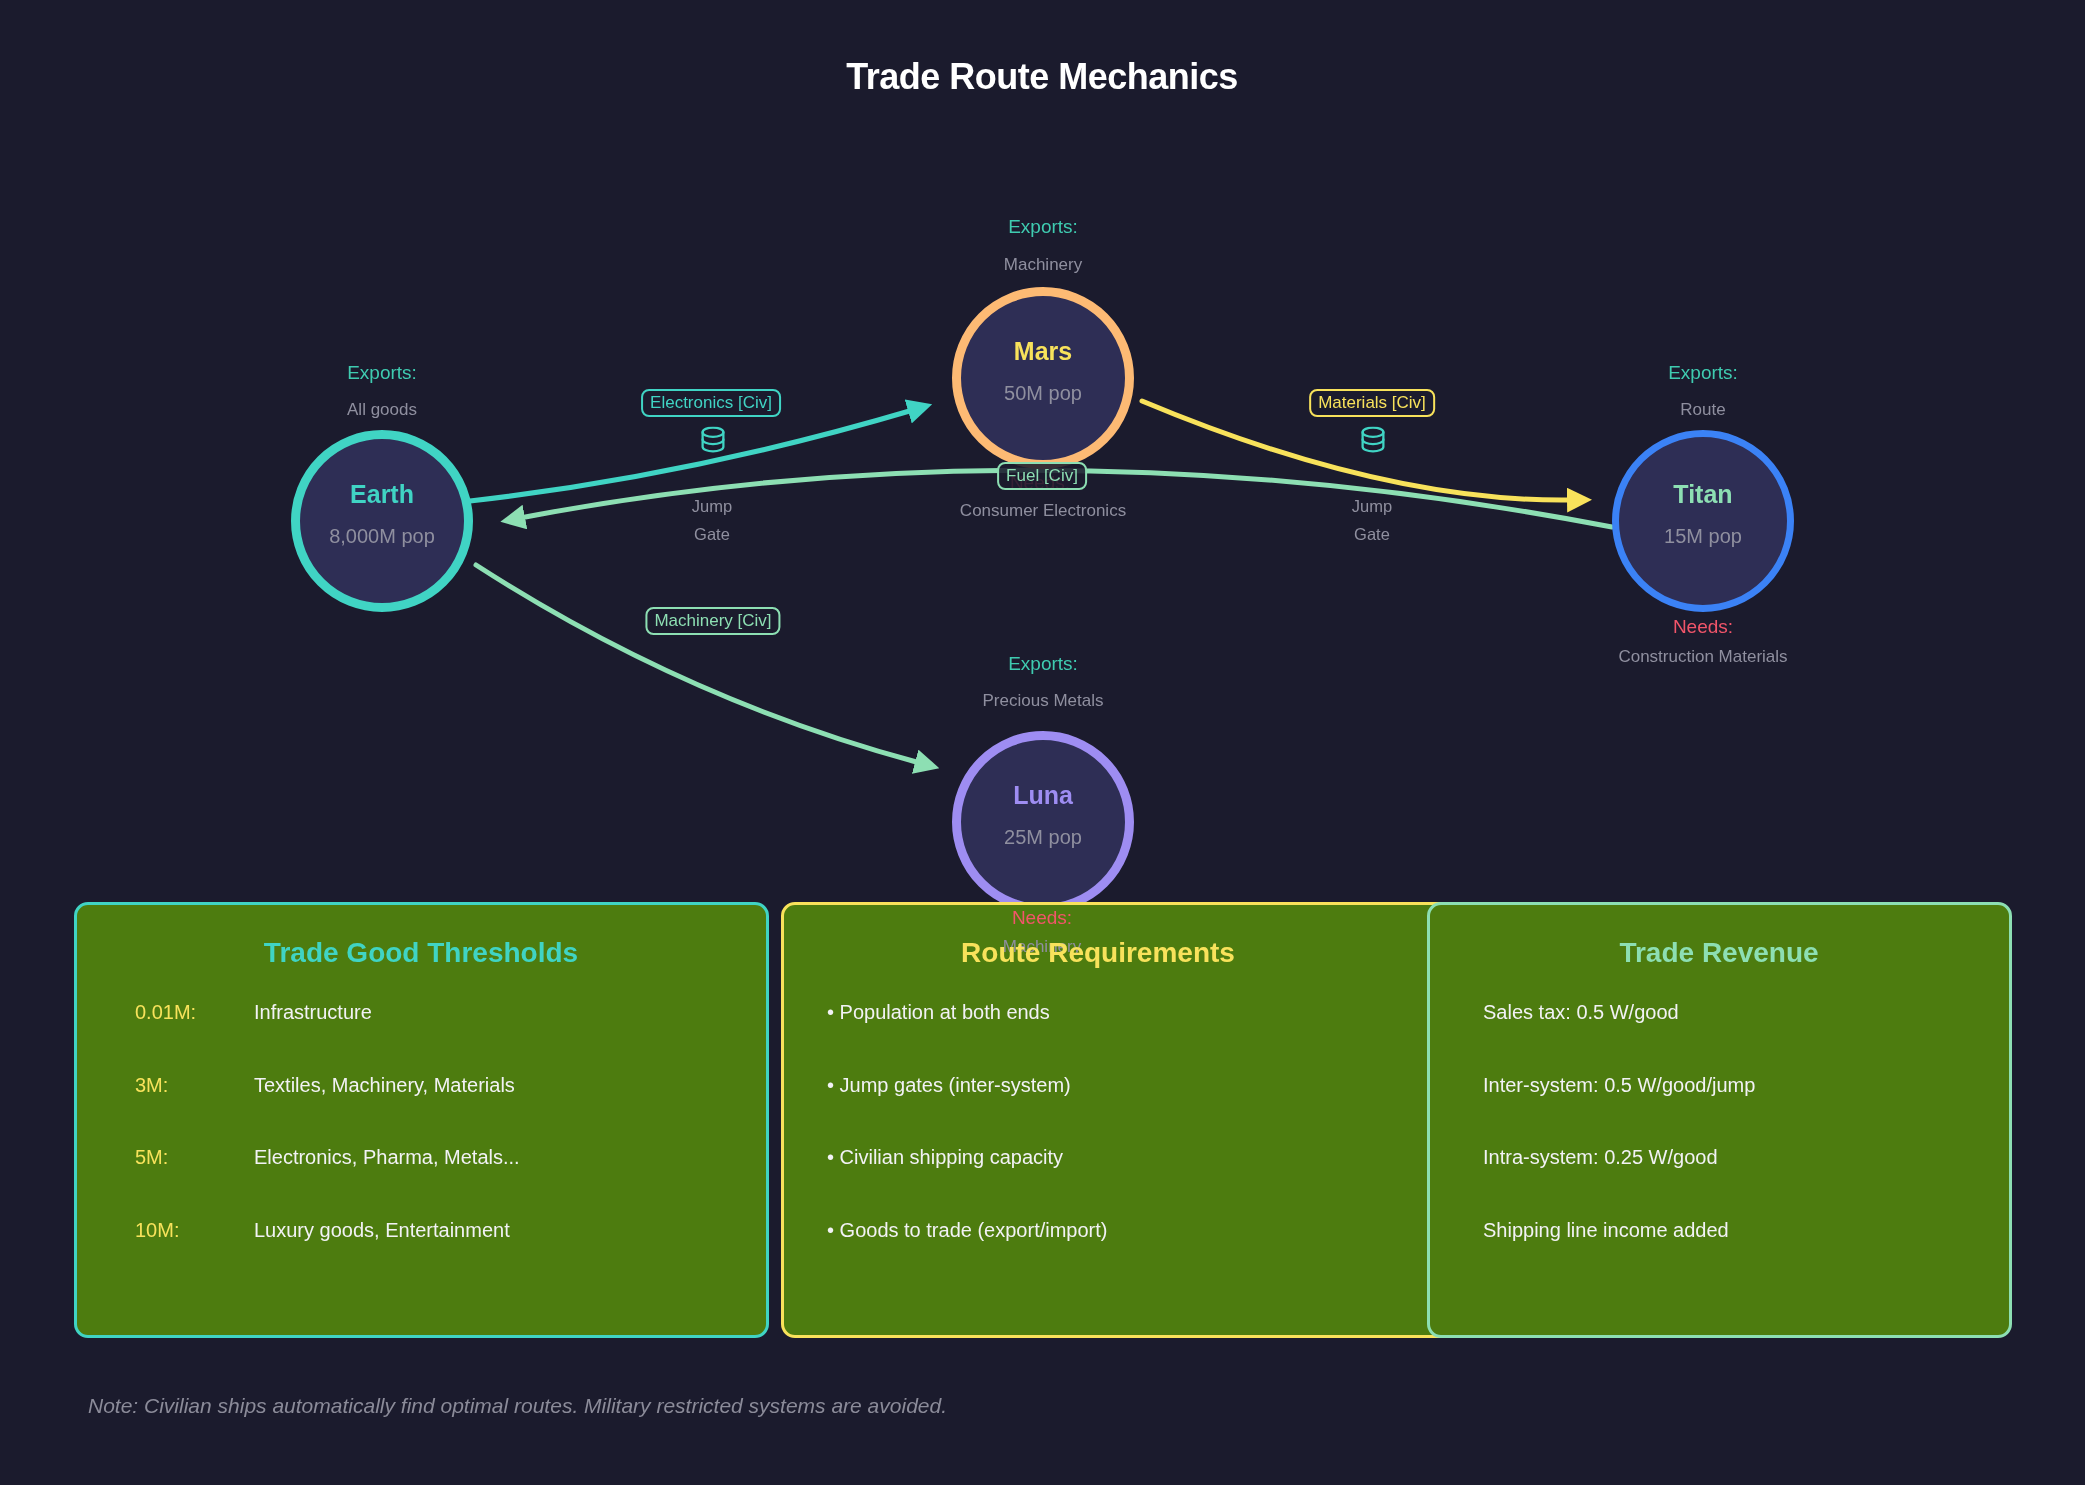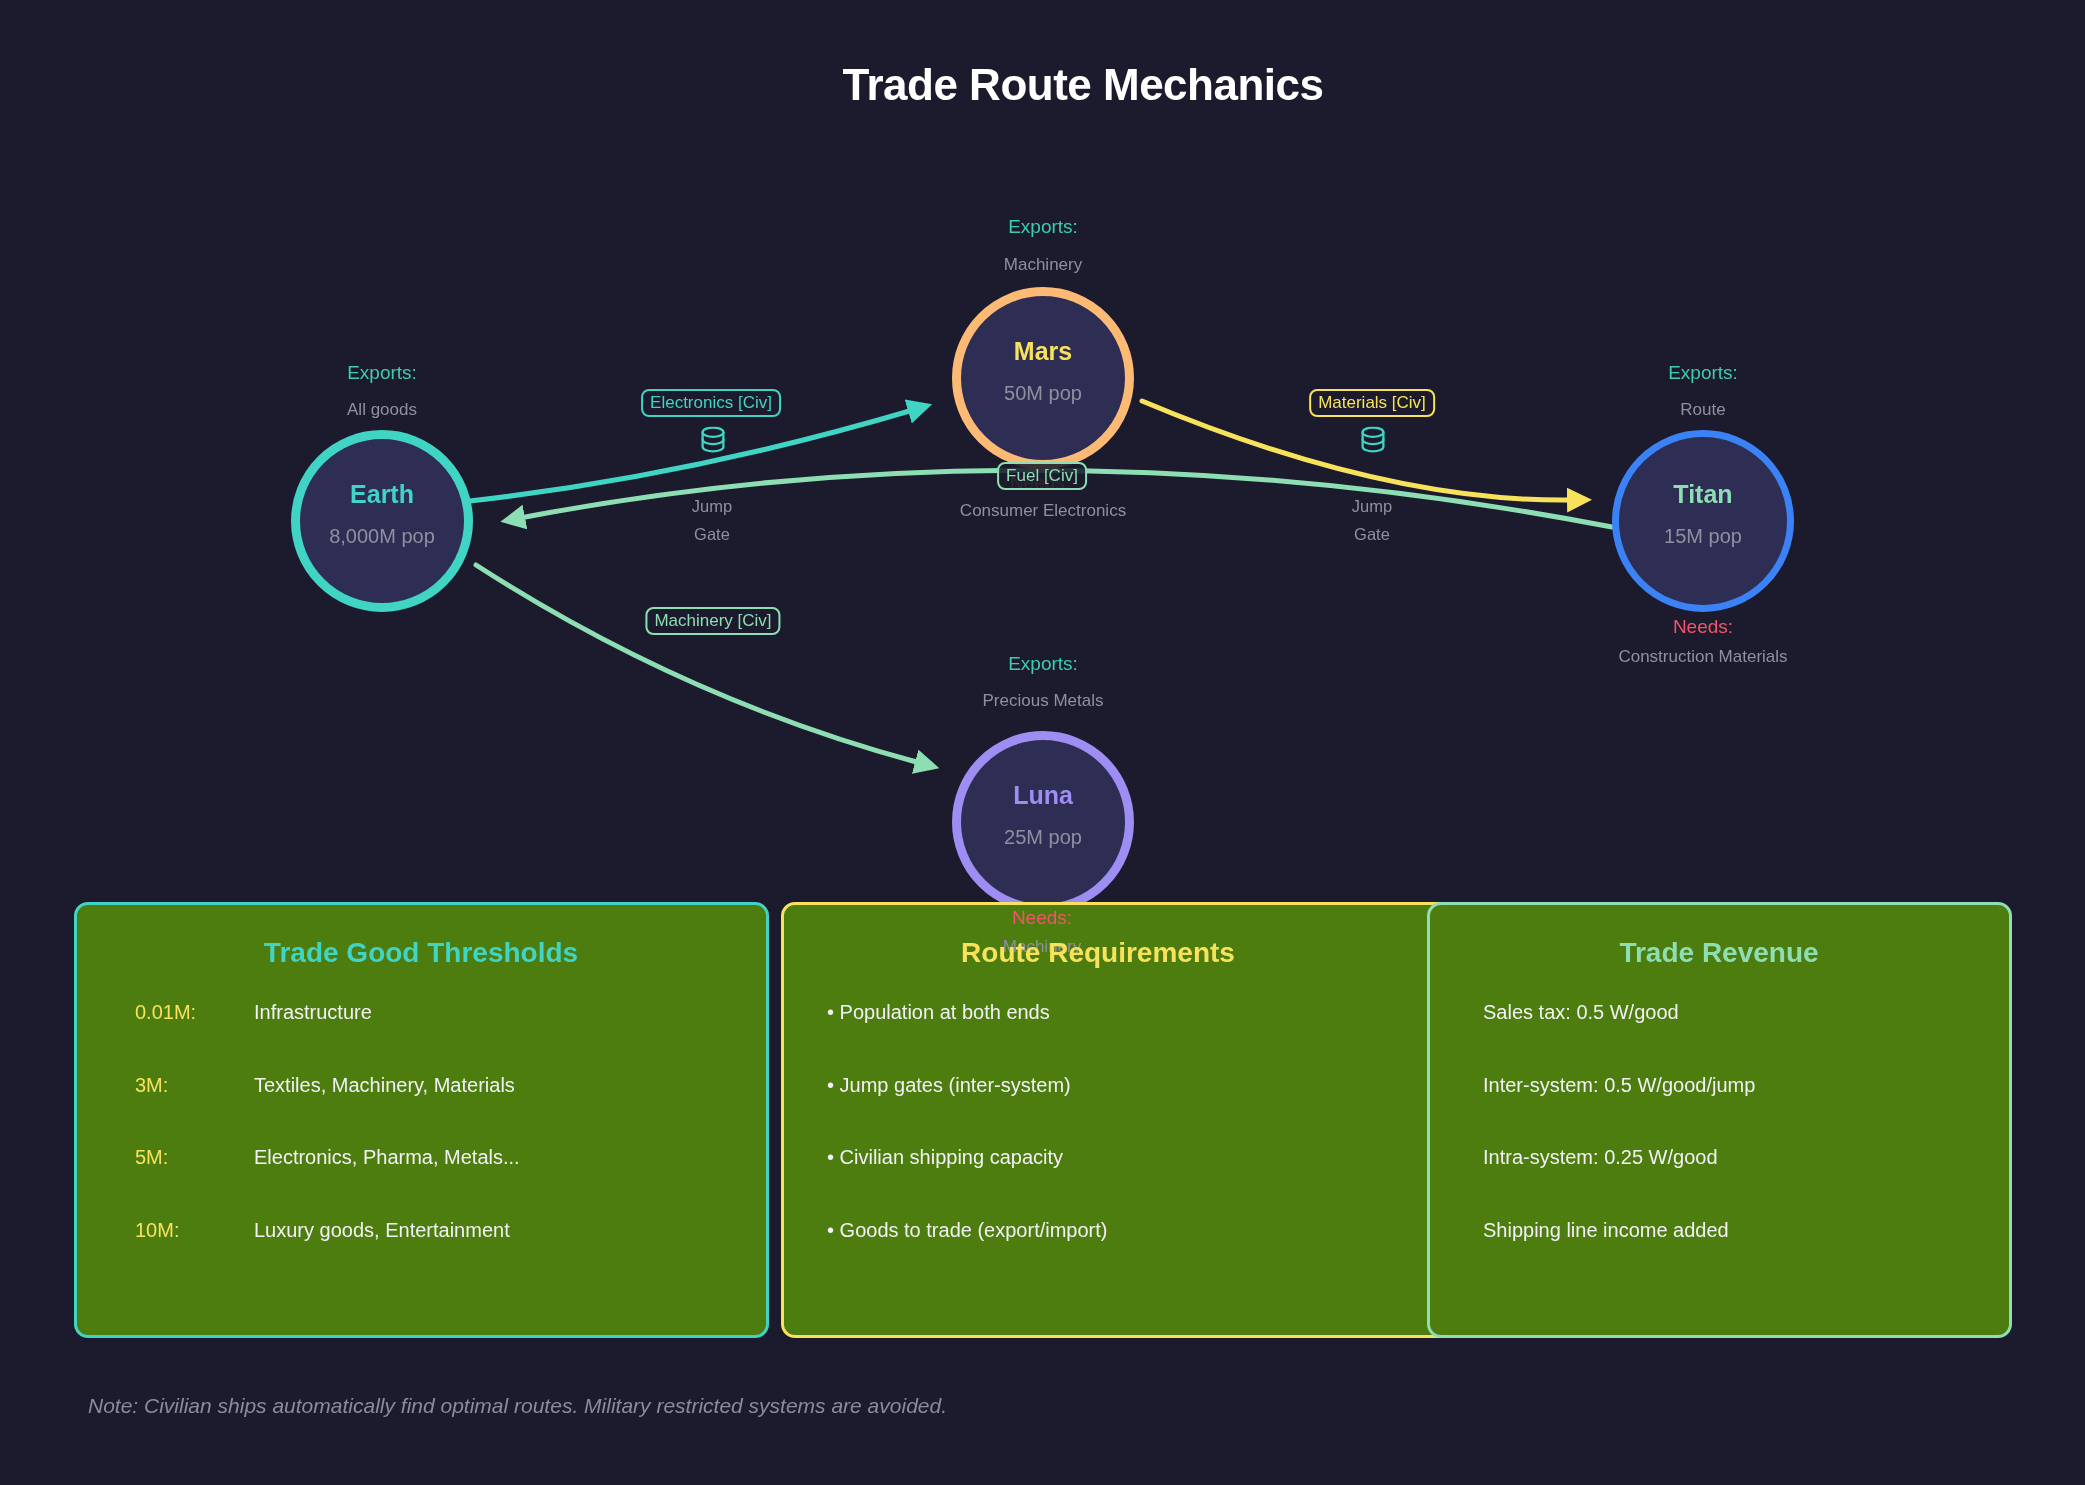--- a/index.html
+++ b/index.html
@@ -1,21 +1,21 @@
 <!DOCTYPE html>
 <html><head>
 <meta charset="utf-8">
 <style>
   html,body{margin:0;padding:0;background:#1b1b2d;}
   .canvas{position:relative;width:2085px;height:1485px;background:#1b1b2d;overflow:hidden;
           font-family:"Liberation Sans",sans-serif;color:#f2f2f5;}
   .abs{position:absolute;}
   .ctr{position:absolute;transform:translate(-50%,-50%);white-space:nowrap;}
 
-  .page-title{top:85px;left:1042px;font-size:44px;font-weight:bold;color:#ffffff;z-index:3;letter-spacing:-0.5px;margin-left:41px;}
+  .page-title{top:77px;left:1042px;font-size:36px;font-weight:bold;color:#ffffff;z-index:3;letter-spacing:-0.5px;}
 
   svg.routes{position:absolute;left:0;top:0;z-index:1;}
 
   .planet{z-index:2;border-radius:50%;box-sizing:border-box;background:#2e2e55;
           display:flex;flex-direction:column;align-items:center;justify-content:center;
           width:182px;height:182px;padding-bottom:14px;}
   .planet .pname{font-size:25px;font-weight:bold;}
   .planet .ppop{font-size:20px;color:#8f8f9f;margin-top:16px;}
   .b-teal{border:9px solid #40d4c4;}   .t-teal{color:#40d4c4;}
   .b-yellow{border:9px solid #fdba74;} .t-yellow{color:#f8e25b;}

